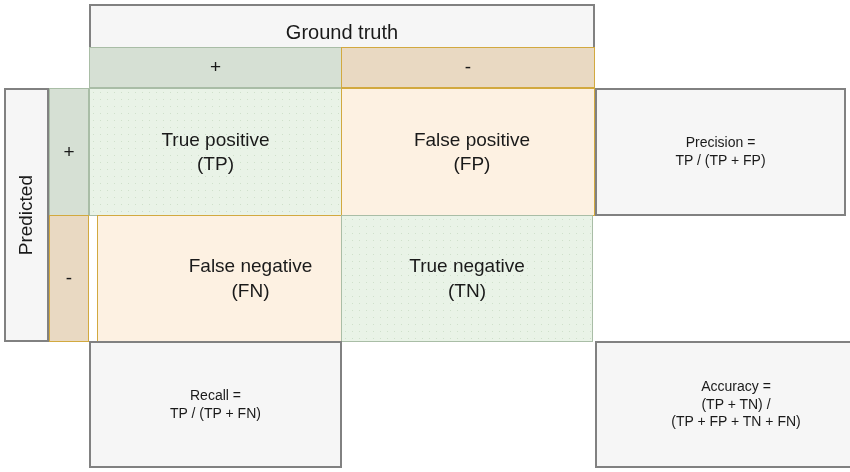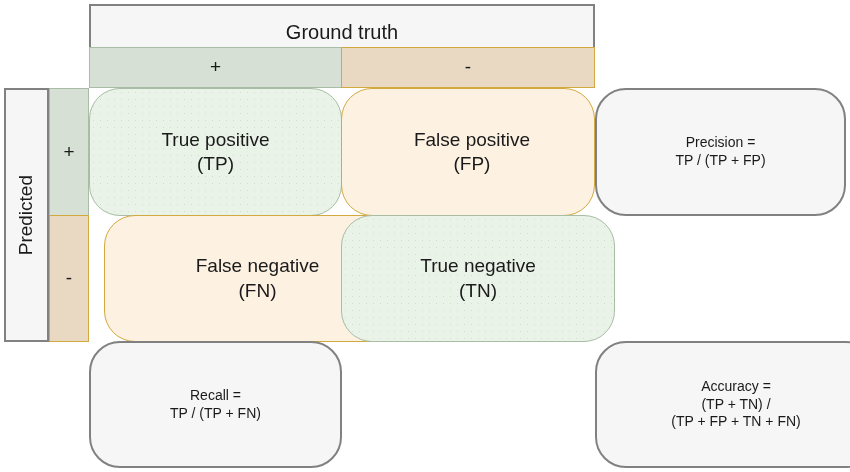--- a/index.html
+++ b/index.html
@@ -73,21 +73,21 @@
     transform: rotate(180deg);
     white-space: nowrap;
   }
 
   .fs-title  { font-size: 20px; }
   .fs-sign   { font-size: 19px; }
   .fs-cell   { font-size: 19px; }
   .fs-metric { font-size: 14px; }
   .fs-vert   { font-size: 19px; }
 
-  .multiline { white-space: pre-line; border-radius: 31px; }
+  .multiline { white-space: pre-line; }
 </style>
 </head>
 <body>
 
 <div id="canvas">
 
   <div class="box panel fs-title" style="left:89px; top:4px; width:506px; height:58px;">
     <span>Ground truth</span>
   </div>
 
@@ -114,26 +114,26 @@
   <div class="box cell cell-green fs-cell multiline" style="left:89px; top:88px; width:253px; height:128px;">
     <span>True positive
 (TP)</span>
   </div>
 
   <div class="box cell cell-orange fs-cell multiline" style="left:341px; top:88px; width:254px; height:128px;">
     <span>False positive
 (FP)</span>
   </div>
 
-  <div class="box cell cell-orange fs-cell multiline" style="left:104px; top:215px; width:299px; height:127px;">
+  <div class="box cell cell-orange fs-cell multiline" style="left:97px; top:215px; width:299px; height:127px;">
     <span>False negative
 (FN)</span>
   </div>
 
-  <div class="box cell cell-green fs-cell multiline" style="left:341px; top:215px; width:274px; height:127px;">
+  <div class="box cell cell-green fs-cell multiline" style="left:341px; top:215px; width:252px; height:127px;">
     <span>True negative
 (TN)</span>
   </div>
 
   <div class="box panel fs-metric multiline" style="left:595px; top:88px; width:251px; height:128px;">
     <span>Precision =
 TP / (TP + FP)</span>
   </div>
 
   <div class="box panel fs-metric multiline" style="left:89px; top:341px; width:253px; height:127px;">

